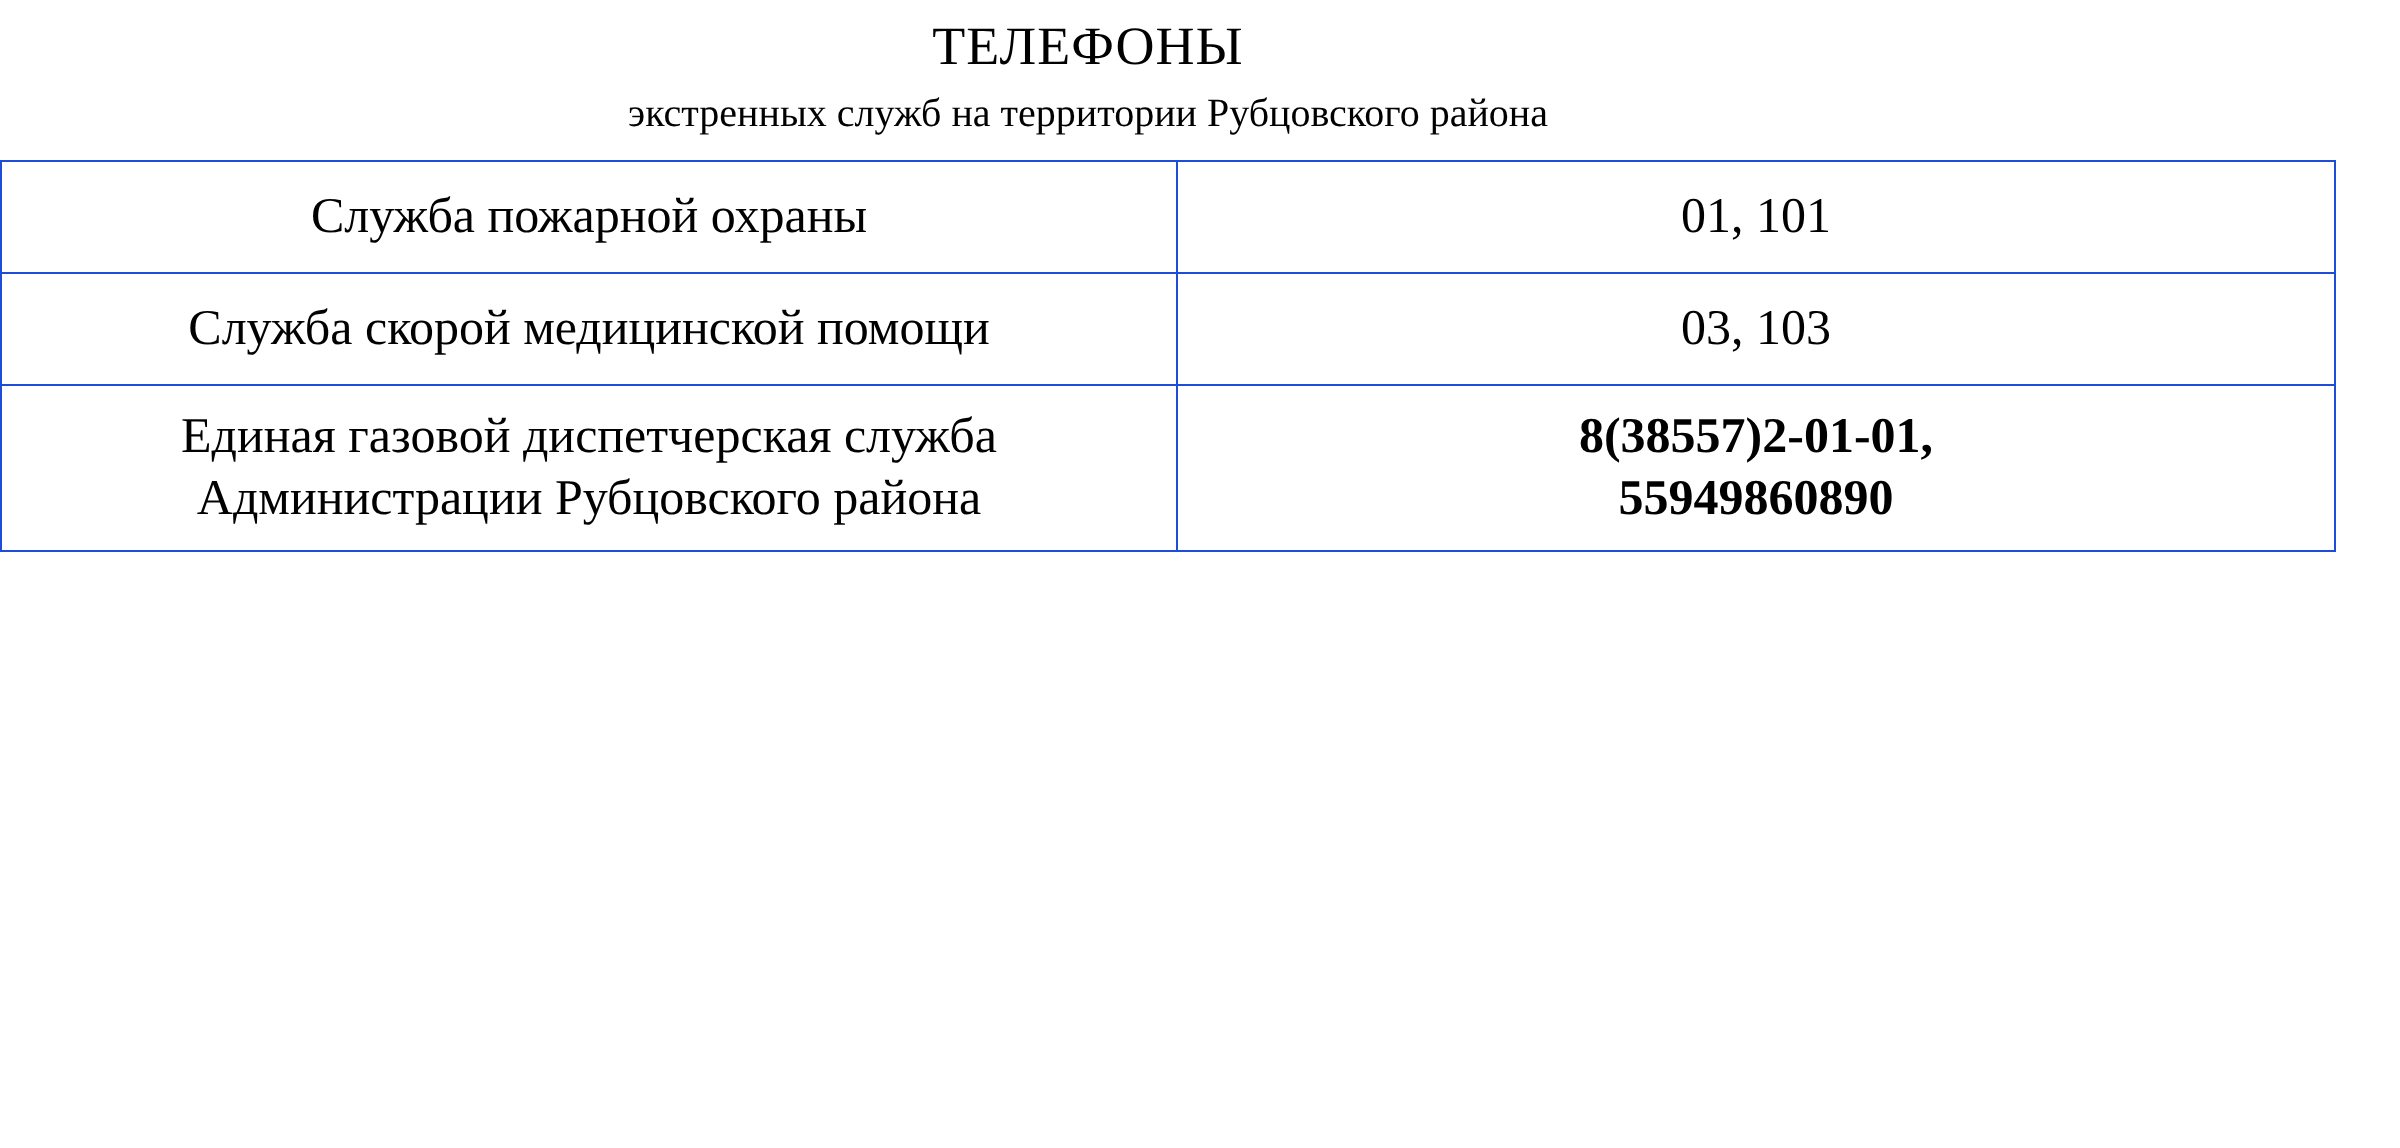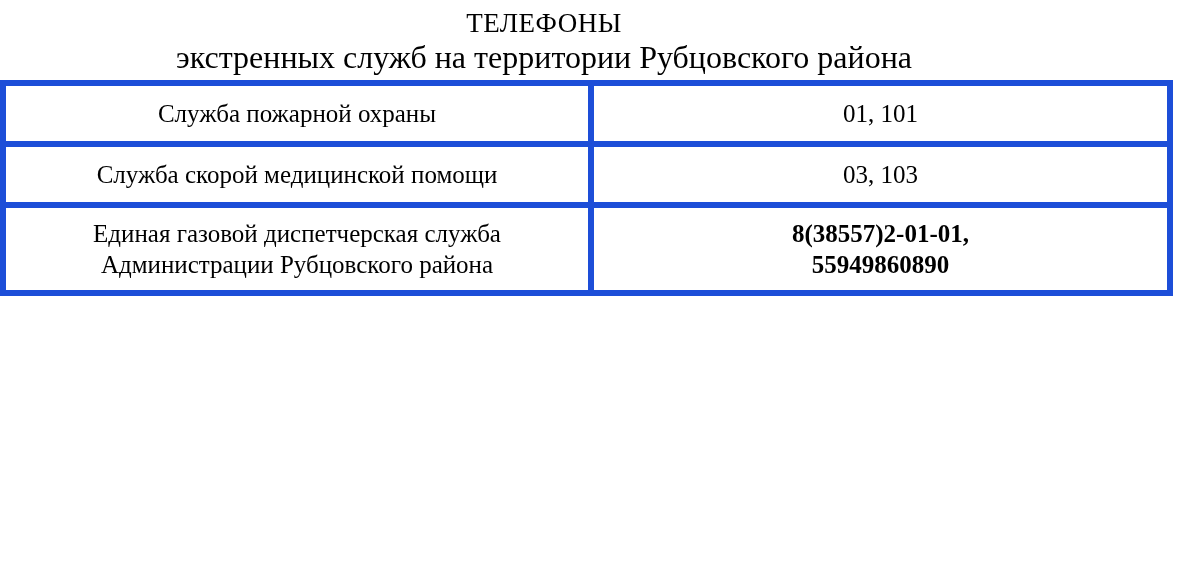--- a/index.html
+++ b/index.html
@@ -23,31 +23,31 @@
   .title-block {
     text-align: center;
     padding-top: 6px;
   }
   .title-line-1 {
     font-size: 27px;
     line-height: 34px;
     letter-spacing: 0.5px;
   }
   .title-line-2 {
-    font-size: 32px;
+    font-size: 20px;
     line-height: 34px;
   }
   .phone-table {
     border-collapse: collapse;
     margin: 6px auto 0 auto;
     width: 1167px;
     table-layout: fixed;
   }
   .phone-table td {
-    border: 6px solid #1d4ed8;
+    border: 1px solid #1d4ed8;
     text-align: center;
     vertical-align: middle;
     font-size: 25px;
     line-height: 31px;
     padding: 12px 26px;
   }
   .col-service {
     width: 588px;
   }
   .col-number {

